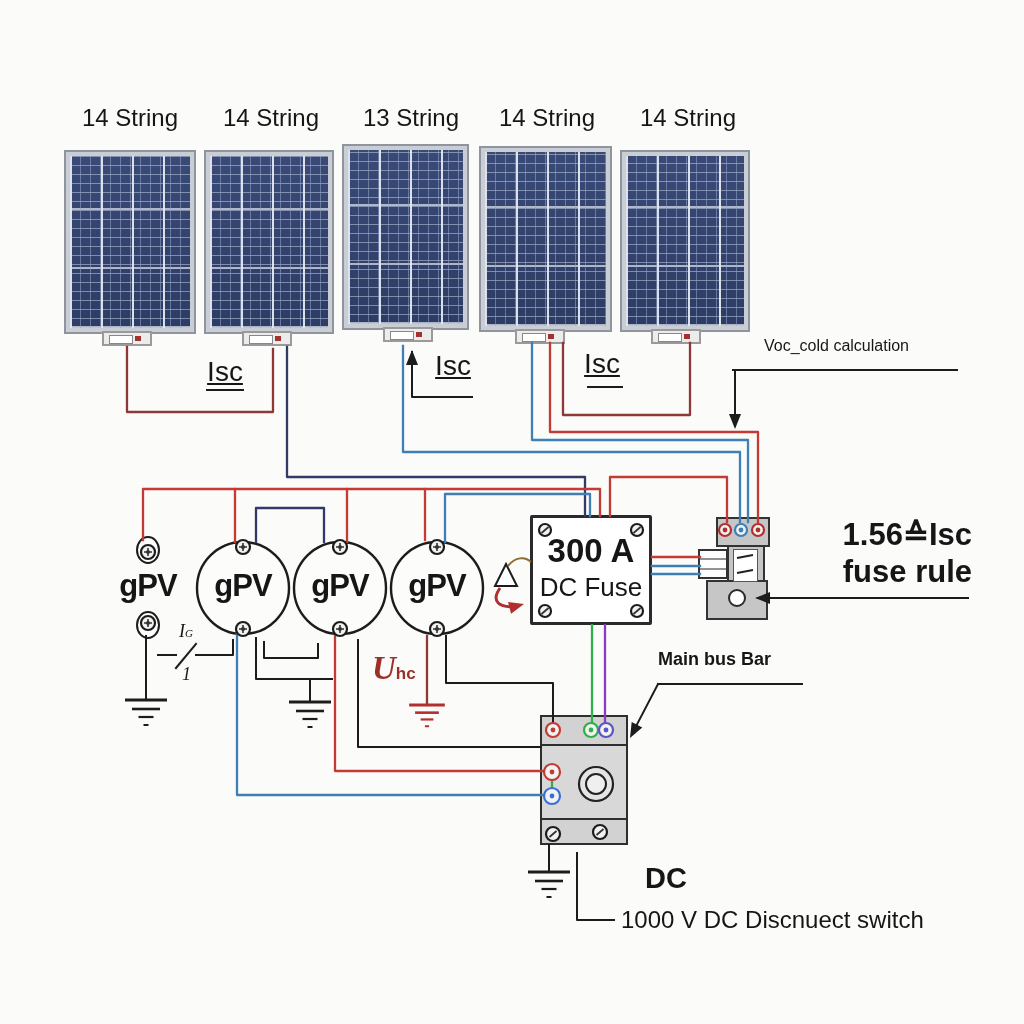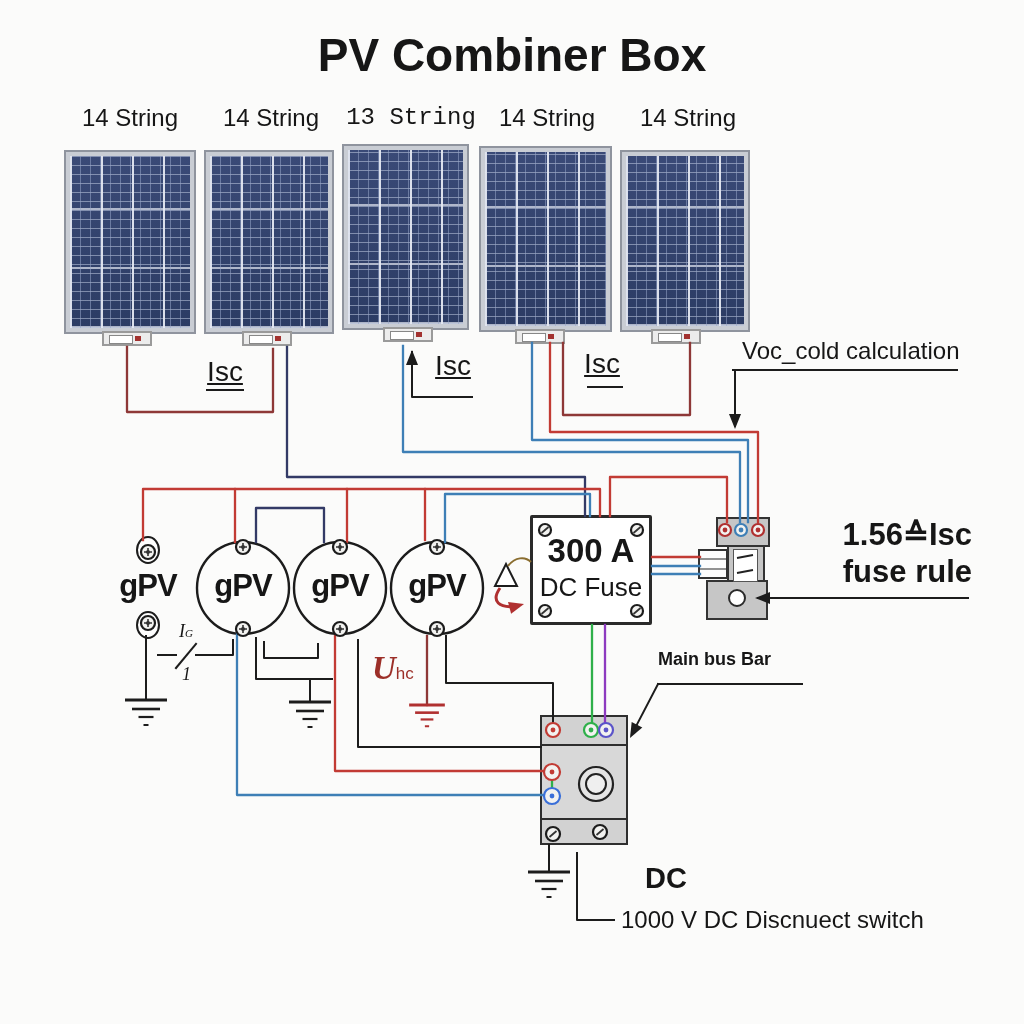--- a/index.html
+++ b/index.html
@@ -29,37 +29,36 @@
   .fb-l1{margin-top:14px;font-size:33px;font-weight:bold;}
   .fb-l2{font-size:26px;margin-top:2px;}
   .fh-part{position:absolute;background:#c6c6c6;border:2px solid #333;box-sizing:border-box;z-index:2;}
   .fh-conn{position:absolute;background:#fdfdfd;border:2px solid #333;box-sizing:border-box;z-index:2;}
   .fh-slot{position:absolute;background:#ffffff;border:1px solid #555;box-sizing:border-box;z-index:3;}
   .busbar{position:absolute;left:540px;top:715px;width:88px;height:130px;background:#d8d8d8;
           border:2px solid #2e2e2e;box-sizing:border-box;z-index:2;}
   .bb-top{position:absolute;left:0;top:0;width:100%;height:29px;border-bottom:2px solid #2e2e2e;box-sizing:border-box;background:#d2d2d2;}
   .bb-bot{position:absolute;left:0;bottom:0;width:100%;height:25px;border-top:2px solid #2e2e2e;box-sizing:border-box;background:#d2d2d2;}
   .lbl{position:absolute;z-index:6;white-space:nowrap;}
-  .voc{font-size:24px;}
+  .voc{font-size:16px;margin-left:22px;}
   .mainbus{font-size:18px;font-weight:bold;}
   .fuserule{font-size:31px;font-weight:bold;text-align:right;line-height:37px;}
   .dclbl{font-size:29px;font-weight:bold;margin-left:48px;}
   .disc{font-size:24px;}
   .uhc{font-family:"Liberation Serif", serif;font-style:italic;font-weight:bold;font-size:33px;color:#9c2f28;}
-  .uhc .sub{font-size:17px;font-style:normal;font-family:"Liberation Sans",sans-serif;font-weight:normal;text-align:right;}
+  .uhc .sub{font-size:17px;font-style:normal;font-family:"Liberation Sans",sans-serif;font-weight:bold;text-align:right;}
   .ig{font-family:"Liberation Serif", serif;font-style:italic;font-size:18px;}
   .ig .sub{font-size:11px;}
   .ig-one{font-family:"Liberation Serif", serif;font-style:italic;font-size:18px;}
 </style>
 </head>
 <body>
 
 <div id="stage">
 
-  <div class="title">PV Combiner Box</div>
 
   <svg id="overlay" width="1024" height="1024">
       <ellipse cx="148" cy="550" rx="11" ry="13" fill="#fdfdfd" stroke="#1c1c1c" stroke-width="2"></ellipse>
       <ellipse cx="148" cy="625" rx="11" ry="13" fill="#fdfdfd" stroke="#1c1c1c" stroke-width="2"></ellipse>
       <circle cx="243" cy="588" r="46" fill="#fcfcfb" stroke="#1c1c1c" stroke-width="2.4"></circle>
       <circle cx="340" cy="588" r="46" fill="#fcfcfb" stroke="#1c1c1c" stroke-width="2.4"></circle>
       <circle cx="437" cy="588" r="46" fill="#fcfcfb" stroke="#1c1c1c" stroke-width="2.4"></circle>
       <polyline points="127,347 127,412 273,412 273,349" fill="none" stroke="#8e3837" stroke-width="2.3" stroke-linejoin="round" stroke-linecap="square"></polyline>
       <polyline points="563,343 563,415 690,415 690,343" fill="none" stroke="#8e3837" stroke-width="2.3" stroke-linejoin="round" stroke-linecap="square"></polyline>
       <polyline points="287,347 287,477 585,477 585,516" fill="none" stroke="#333a66" stroke-width="2.3" stroke-linejoin="round" stroke-linecap="square"></polyline>
@@ -229,21 +228,21 @@
       <div class="jbox-dot"></div>
     </div>
     <div class="string-label" style="left: 201px; top: 104px; position: absolute;">14 String</div>
     <div class="panel" style="left: 342px; top: 144px; width: 127px; height: 186px; position: absolute;">
       <div class="panel-inner"></div>
     </div>
     <div class="jbox" style="left: 383px; top: 327px; width: 50px; height: 15px; position: absolute;">
       <div class="jbox-slot"></div>
       <div class="jbox-dot"></div>
     </div>
-    <div class="string-label" style="left: 341px; top: 104px; position: absolute; font-family: Liberation Mono, monospace;">13 String</div>
+    <div class="string-label" style="left: 341px; top: 104px; position: absolute;">13 String</div>
     <div class="panel" style="left: 479px; top: 146px; width: 133px; height: 186px; position: absolute;">
       <div class="panel-inner"></div>
     </div>
     <div class="jbox" style="left: 515px; top: 329px; width: 50px; height: 15px; position: absolute;">
       <div class="jbox-slot"></div>
       <div class="jbox-dot"></div>
     </div>
     <div class="string-label" style="left: 477px; top: 104px; position: absolute;">14 String</div>
     <div class="panel" style="left: 620px; top: 150px; width: 130px; height: 182px; position: absolute;">
       <div class="panel-inner"></div>

